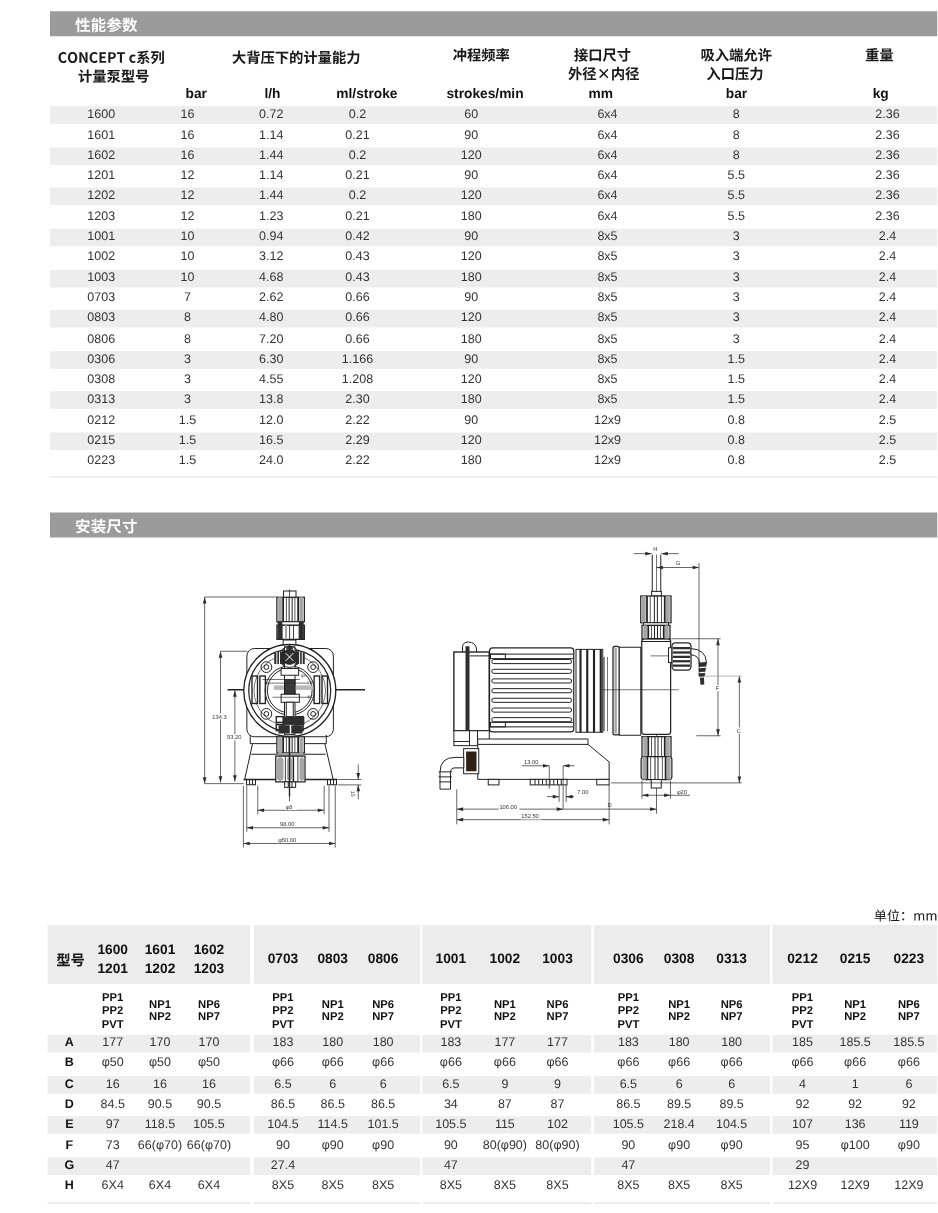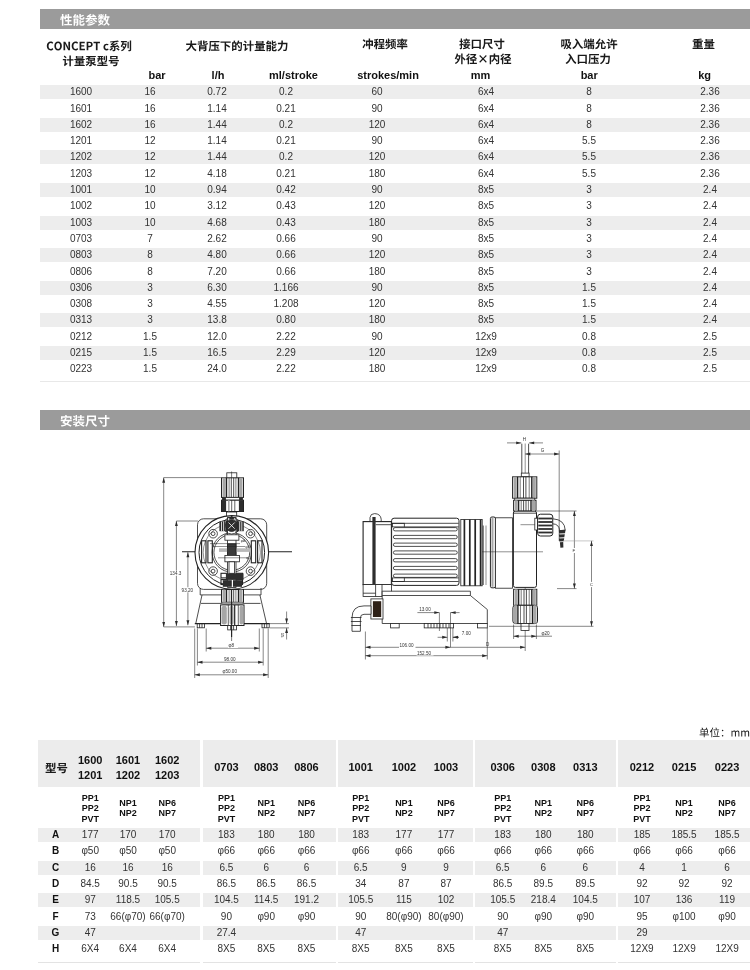--- a/index.html
+++ b/index.html
@@ -85,21 +85,21 @@
 <div class="cell" style="left:36.0px;top:150.4px;width:90px">1202</div>
 <div class="cell" style="left:105.0px;top:150.4px;width:90px">12</div>
 <div class="cell" style="left:172.0px;top:150.4px;width:90px">1.44</div>
 <div class="cell" style="left:241.0px;top:150.4px;width:90px">0.2</div>
 <div class="cell" style="left:332.0px;top:150.4px;width:90px">120</div>
 <div class="cell" style="left:441.0px;top:150.4px;width:90px">6x4</div>
 <div class="cell" style="left:544.0px;top:150.4px;width:90px">5.5</div>
 <div class="cell" style="left:665.0px;top:150.4px;width:90px">2.36</div>
 <div class="cell" style="left:36.0px;top:166.7px;width:90px">1203</div>
 <div class="cell" style="left:105.0px;top:166.7px;width:90px">12</div>
-<div class="cell" style="left:172.0px;top:166.7px;width:90px">4.18</div>
+<div class="cell" style="left:172.0px;top:166.7px;width:90px">1.23</div>
 <div class="cell" style="left:241.0px;top:166.7px;width:90px">0.21</div>
 <div class="cell" style="left:332.0px;top:166.7px;width:90px">180</div>
 <div class="cell" style="left:441.0px;top:166.7px;width:90px">6x4</div>
 <div class="cell" style="left:544.0px;top:166.7px;width:90px">5.5</div>
 <div class="cell" style="left:665.0px;top:166.7px;width:90px">2.36</div>
 <div class="abs" style="left:40px;top:183.0px;width:710px;height:14px;background:#ededed"></div>
 <div class="cell" style="left:36.0px;top:183.0px;width:90px">1001</div>
 <div class="cell" style="left:105.0px;top:183.0px;width:90px">10</div>
 <div class="cell" style="left:172.0px;top:183.0px;width:90px">0.94</div>
 <div class="cell" style="left:241.0px;top:183.0px;width:90px">0.42</div>
@@ -163,21 +163,21 @@
 <div class="cell" style="left:172.0px;top:297.1px;width:90px">4.55</div>
 <div class="cell" style="left:241.0px;top:297.1px;width:90px">1.208</div>
 <div class="cell" style="left:332.0px;top:297.1px;width:90px">120</div>
 <div class="cell" style="left:441.0px;top:297.1px;width:90px">8x5</div>
 <div class="cell" style="left:544.0px;top:297.1px;width:90px">1.5</div>
 <div class="cell" style="left:665.0px;top:297.1px;width:90px">2.4</div>
 <div class="abs" style="left:40px;top:313.4px;width:710px;height:14px;background:#ededed"></div>
 <div class="cell" style="left:36.0px;top:313.4px;width:90px">0313</div>
 <div class="cell" style="left:105.0px;top:313.4px;width:90px">3</div>
 <div class="cell" style="left:172.0px;top:313.4px;width:90px">13.8</div>
-<div class="cell" style="left:241.0px;top:313.4px;width:90px">0.80</div>
+<div class="cell" style="left:241.0px;top:313.4px;width:90px">2.30</div>
 <div class="cell" style="left:332.0px;top:313.4px;width:90px">180</div>
 <div class="cell" style="left:441.0px;top:313.4px;width:90px">8x5</div>
 <div class="cell" style="left:544.0px;top:313.4px;width:90px">1.5</div>
 <div class="cell" style="left:665.0px;top:313.4px;width:90px">2.4</div>
 <div class="cell" style="left:36.0px;top:329.7px;width:90px">0212</div>
 <div class="cell" style="left:105.0px;top:329.7px;width:90px">1.5</div>
 <div class="cell" style="left:172.0px;top:329.7px;width:90px">12.0</div>
 <div class="cell" style="left:241.0px;top:329.7px;width:90px">2.22</div>
 <div class="cell" style="left:332.0px;top:329.7px;width:90px">90</div>
 <div class="cell" style="left:441.0px;top:329.7px;width:90px">12x9</div>
@@ -781,21 +781,21 @@
 <div class="abs" style="left:202.5px;top:893.2px;width:133.2px;height:14px;background:#ededed"></div>
 <div class="abs" style="left:338px;top:893.2px;width:135.3px;height:14px;background:#ededed"></div>
 <div class="abs" style="left:475.3px;top:893.2px;width:140.4px;height:14px;background:#ededed"></div>
 <div class="abs" style="left:618.3px;top:893.2px;width:131.7px;height:14px;background:#ededed"></div>
 <div class="cell" style="left:40px;top:893.2px;width:31px;font-weight:bold;color:#111">E</div>
 <div class="cell" style="left:58.2px;top:893.2px;width:64px">97</div>
 <div class="cell" style="left:96.0px;top:893.2px;width:64px">118.5</div>
 <div class="cell" style="left:135.2px;top:893.2px;width:64px">105.5</div>
 <div class="cell" style="left:194.4px;top:893.2px;width:64px">104.5</div>
 <div class="cell" style="left:234.2px;top:893.2px;width:64px">114.5</div>
-<div class="cell" style="left:274.5px;top:893.2px;width:64px">191.2</div>
+<div class="cell" style="left:274.5px;top:893.2px;width:64px">101.5</div>
 <div class="cell" style="left:328.7px;top:893.2px;width:64px">105.5</div>
 <div class="cell" style="left:371.9px;top:893.2px;width:64px">115</div>
 <div class="cell" style="left:414.0px;top:893.2px;width:64px">102</div>
 <div class="cell" style="left:470.7px;top:893.2px;width:64px">105.5</div>
 <div class="cell" style="left:511.3px;top:893.2px;width:64px">218.4</div>
 <div class="cell" style="left:553.3px;top:893.2px;width:64px">104.5</div>
 <div class="cell" style="left:610.0px;top:893.2px;width:64px">107</div>
 <div class="cell" style="left:652.1px;top:893.2px;width:64px">136</div>
 <div class="cell" style="left:695.1px;top:893.2px;width:64px">119</div>
 <div class="cell" style="left:40px;top:909.6px;width:31px;font-weight:bold;color:#111">F</div>

